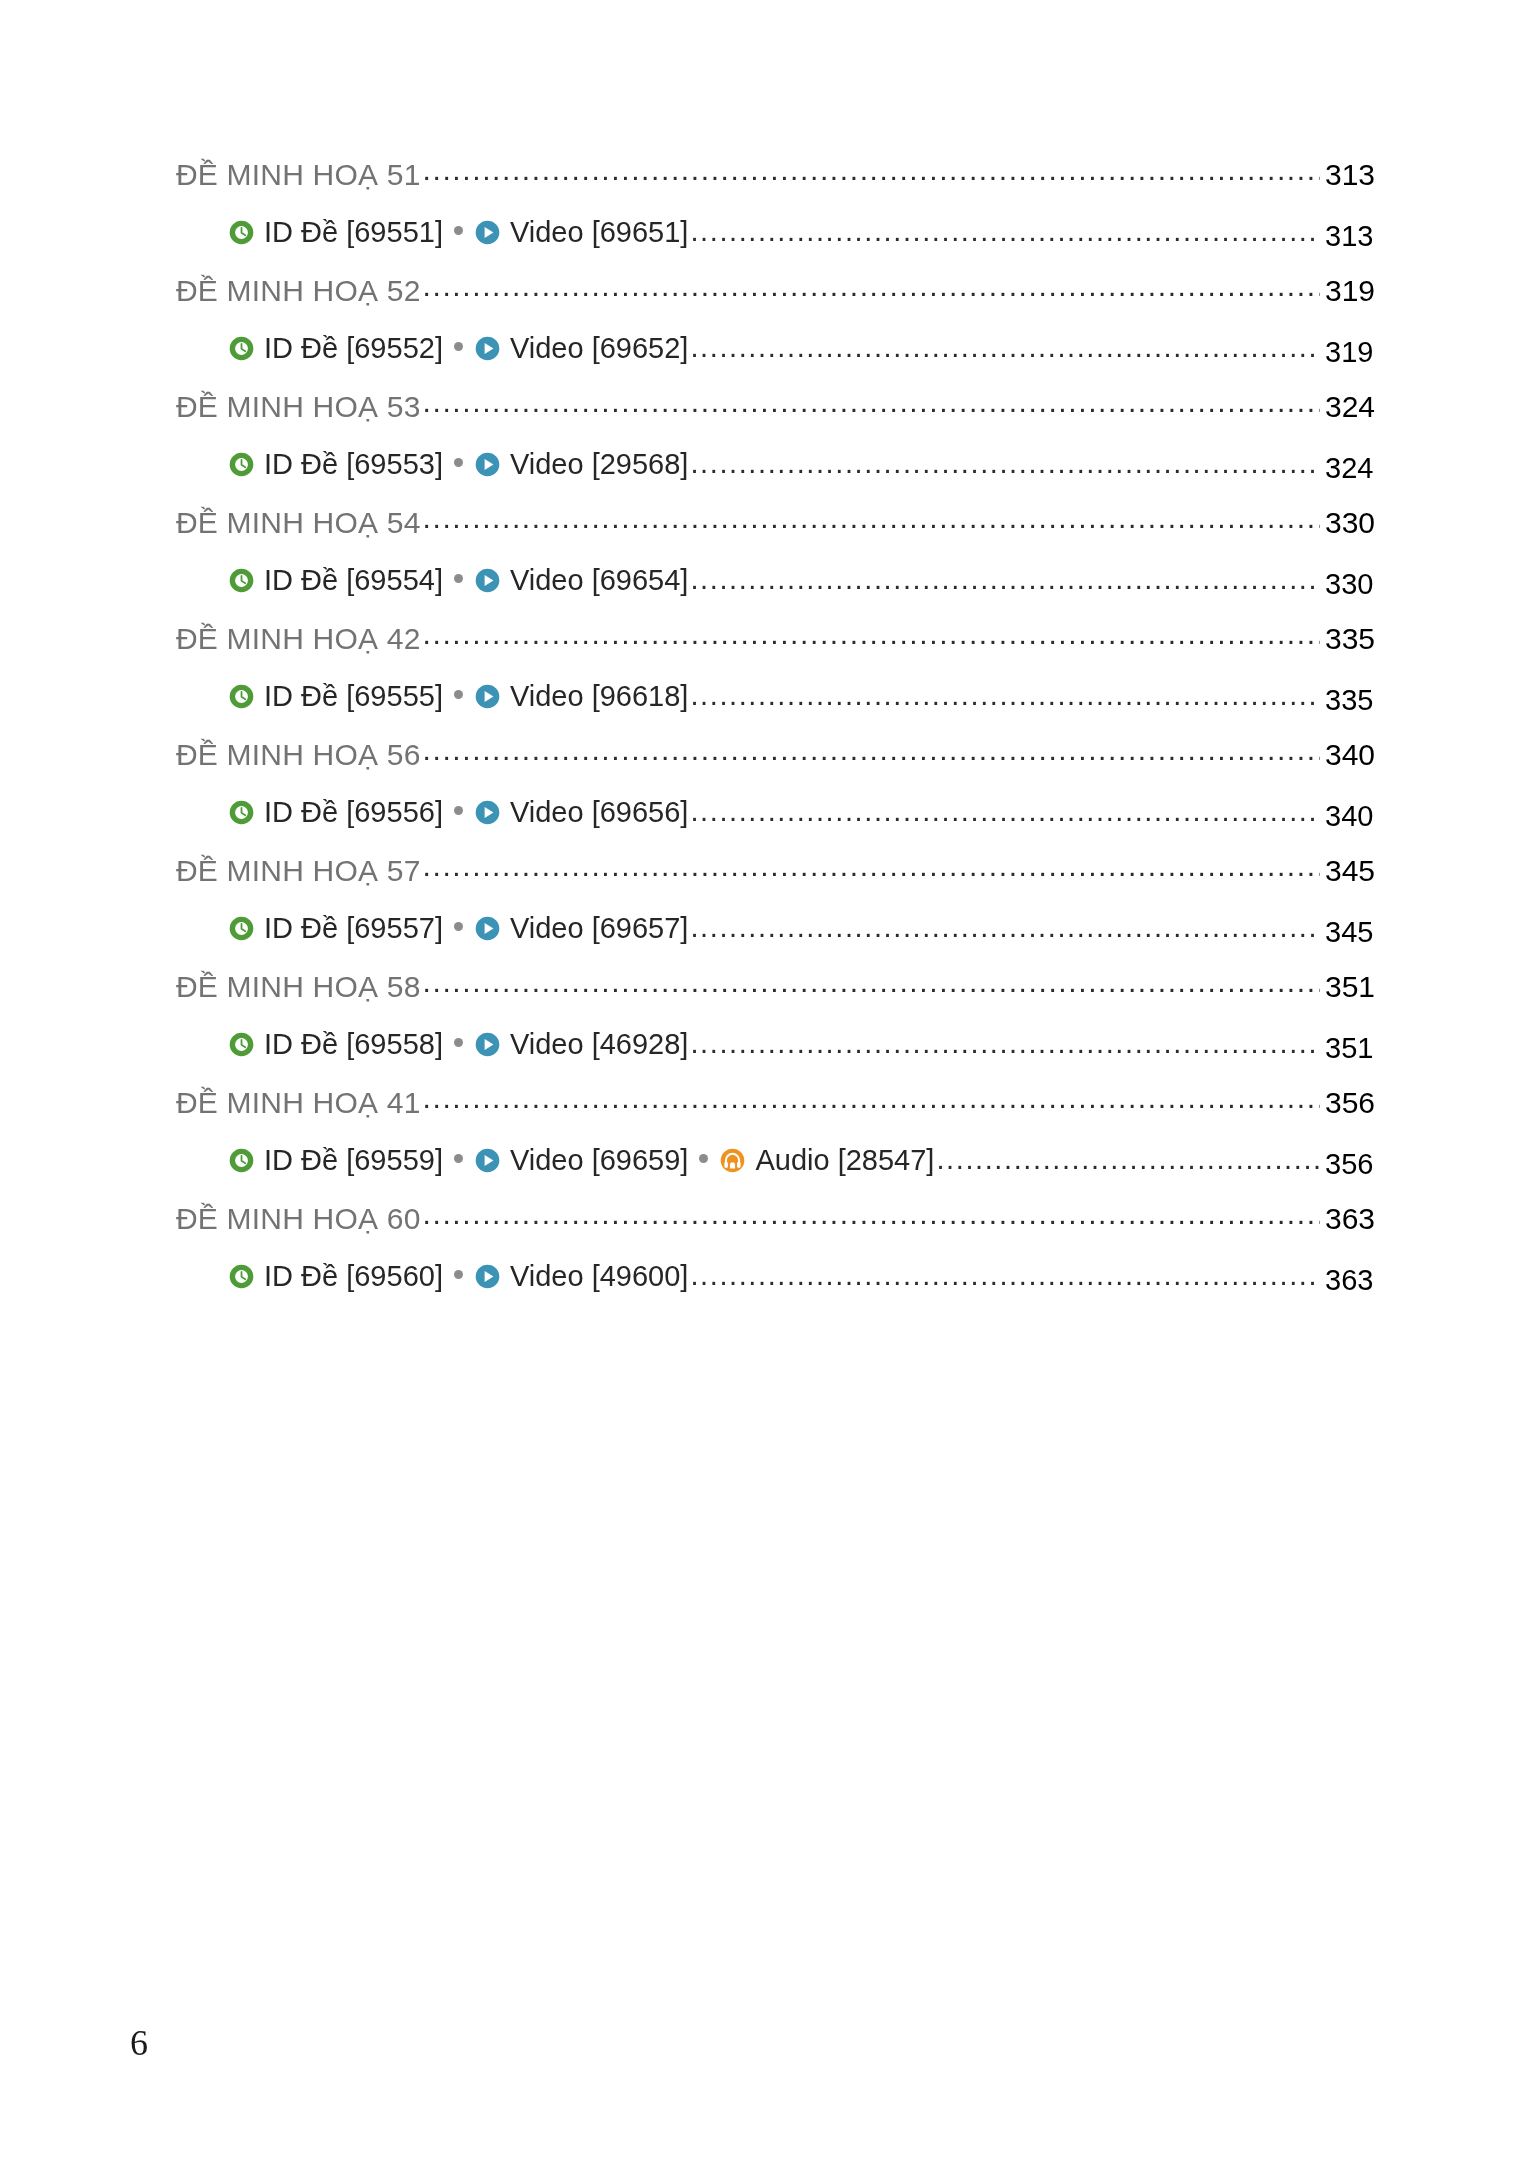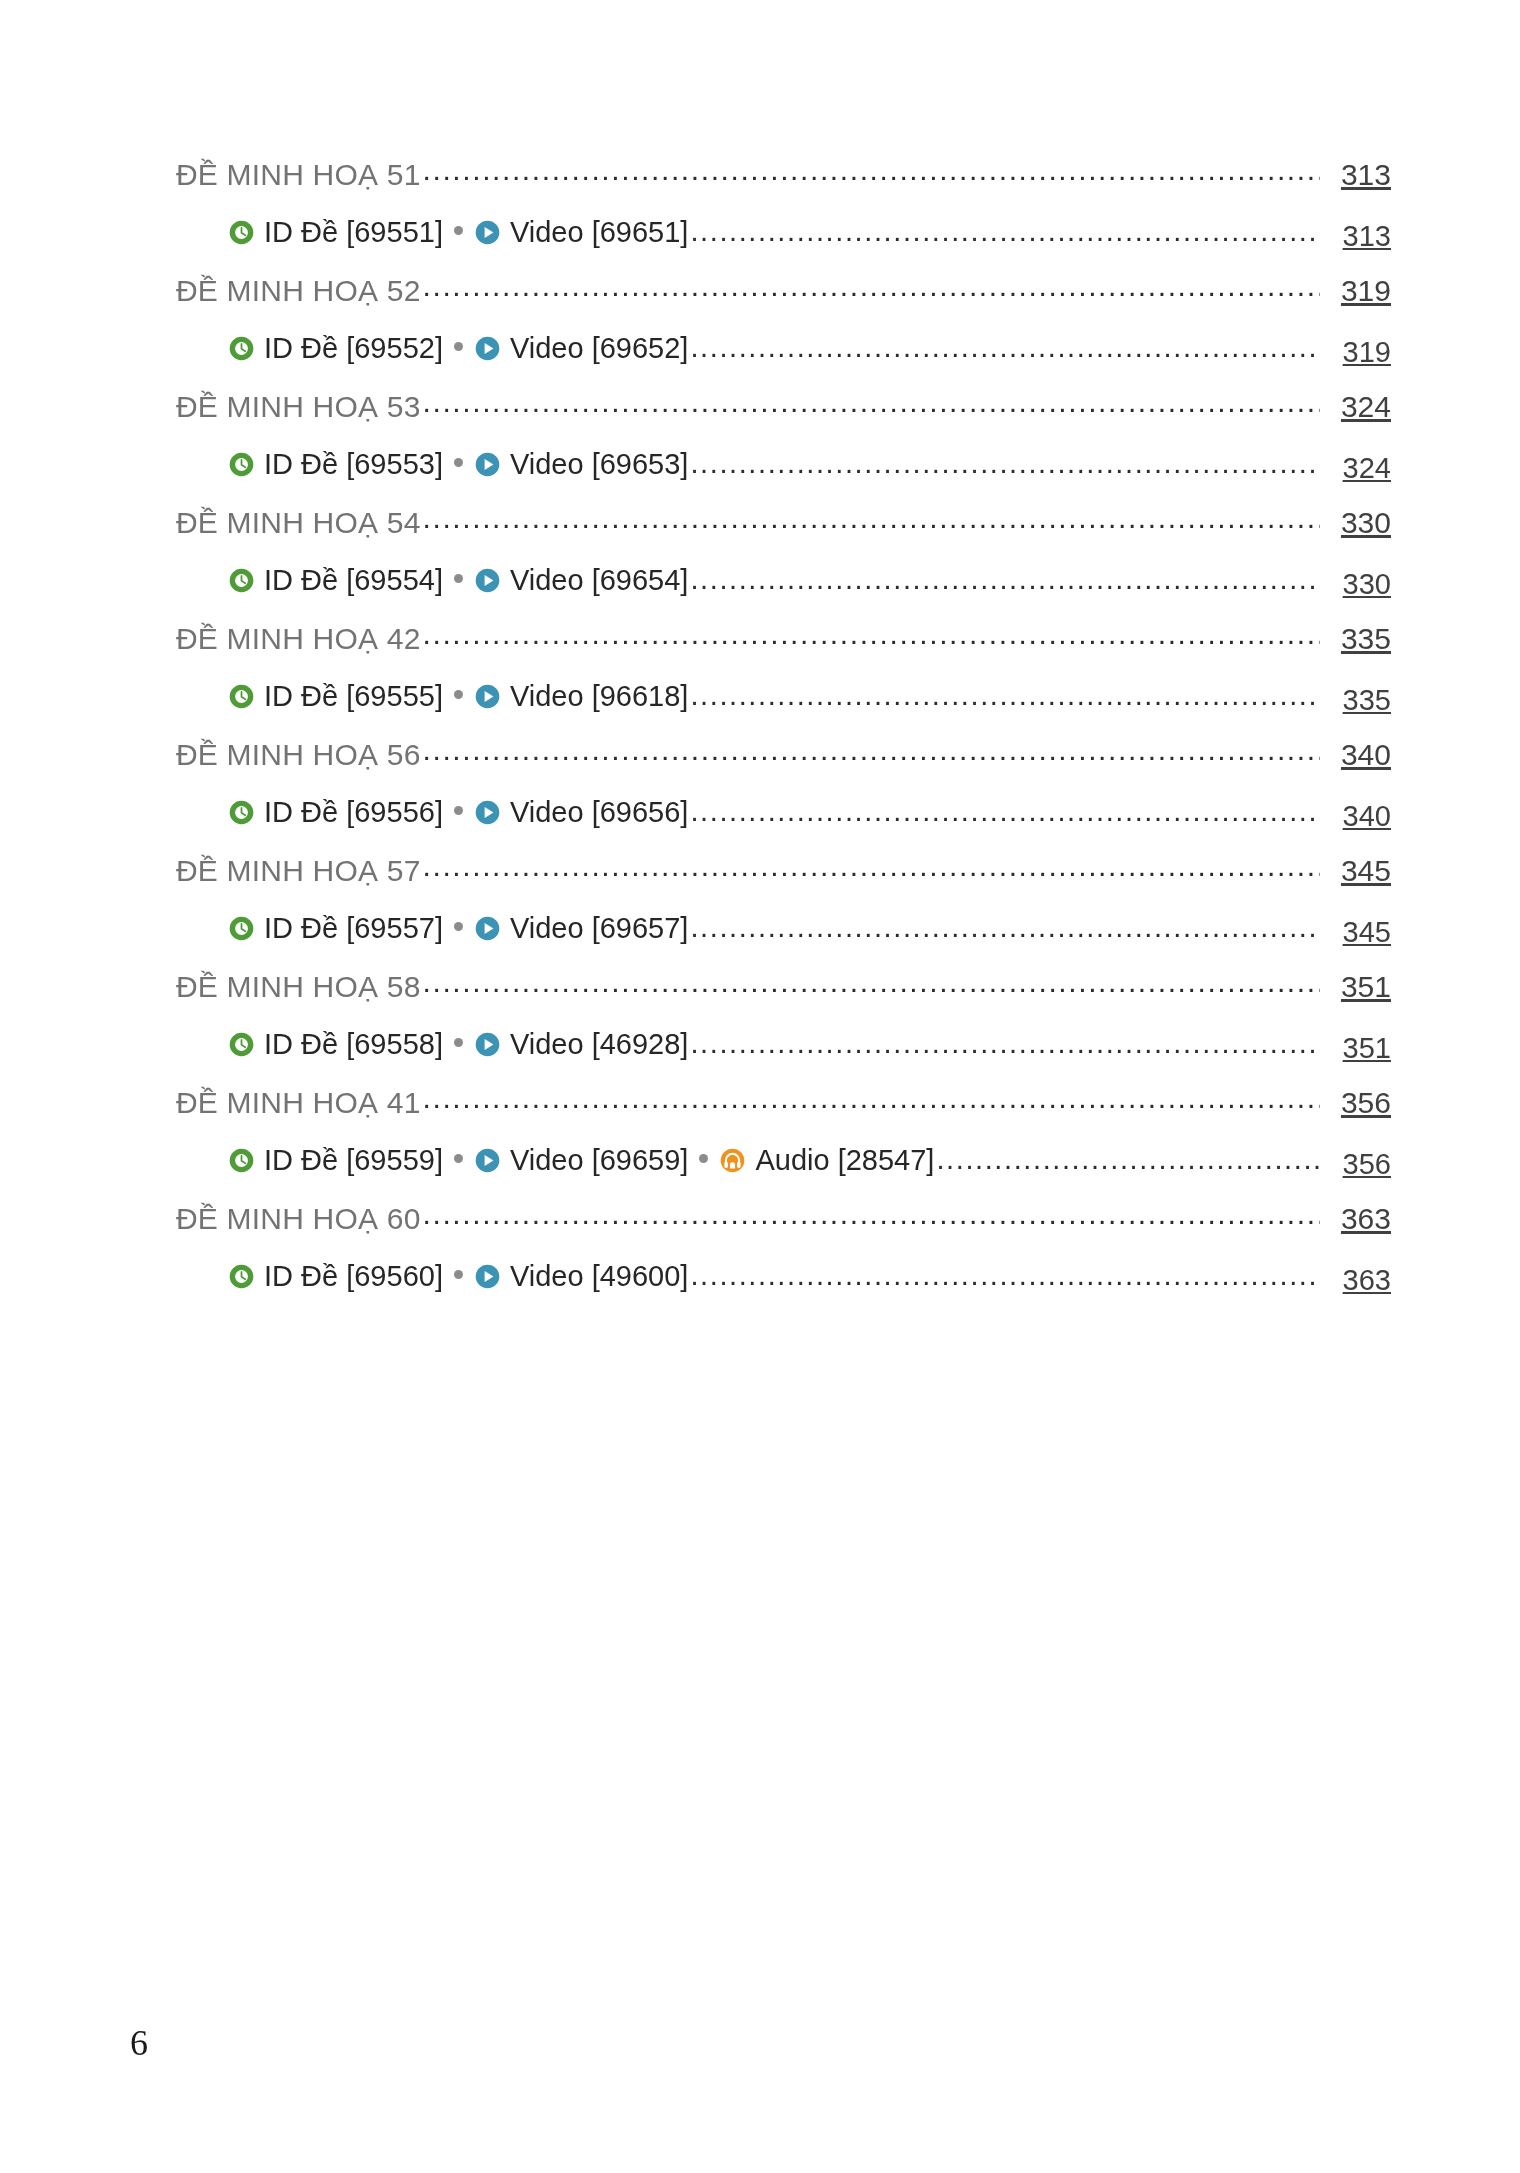--- a/index.html
+++ b/index.html
@@ -94,25 +94,23 @@
     white-space: nowrap;
   }
   .leader-2::after {
     font-size: 29px;
     letter-spacing: 1.6px;
   }
 
   .pageno {
     flex: 0 0 auto;
     width: 66px;
-    text-align: right;
     font-size: 30px;
-    color: #404040;
+    color: #000000;
     line-height: 1;
-    text-decoration: underline;
   }
   .pageno-2 {
     font-size: 29px;
   }
 
   
   .icon {
     display: inline-block;
     vertical-align: middle;
     flex: 0 0 auto;
@@ -240,21 +238,21 @@
           </span>
           <span class="sep-dot"></span>
           <span class="seg">
             <span class="icon">
               <svg width="27" height="27" viewBox="0 0 32 32">
                 <circle cx="16" cy="16" r="14" fill="#3C93B6"></circle>
                 <path d="M12.6 9.6 L23 16 L12.6 22.4 Z" fill="#ffffff"></path>
               </svg>
             </span>
             <span class="icon-gap"></span>
-            <span>Video [69653]</span>
+            <span>Video [29568]</span>
           </span>
         </span>
         <span class="leader leader-2"></span>
         <span class="pageno pageno-2">324</span>
       </div>
       <div class="toc-row level1">
         <span class="row-label lbl-1">ĐỀ MINH HOẠ 54</span>
         <span class="leader"></span>
         <span class="pageno">330</span>
       </div>

